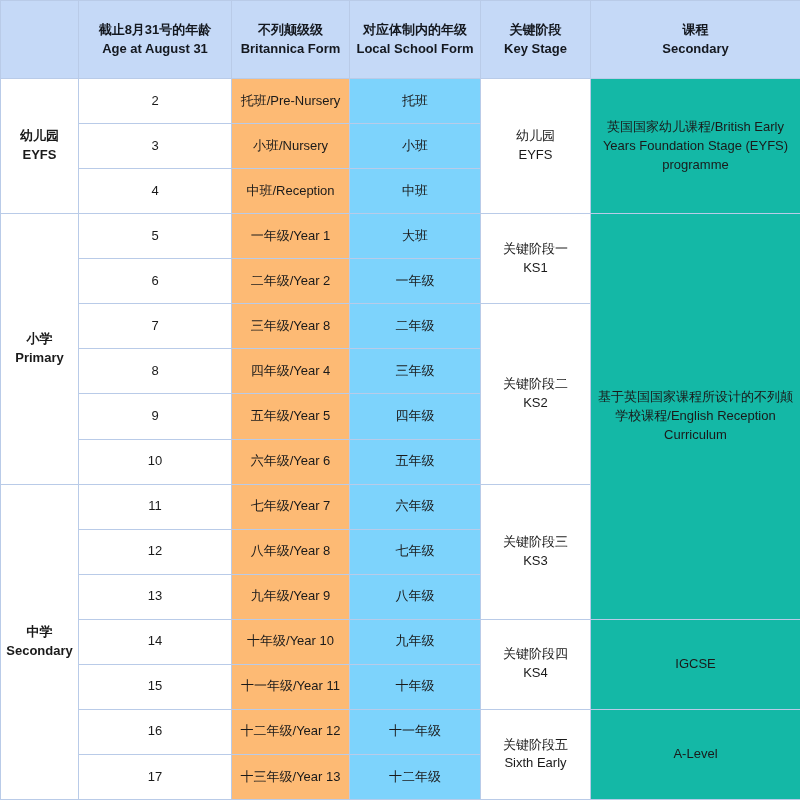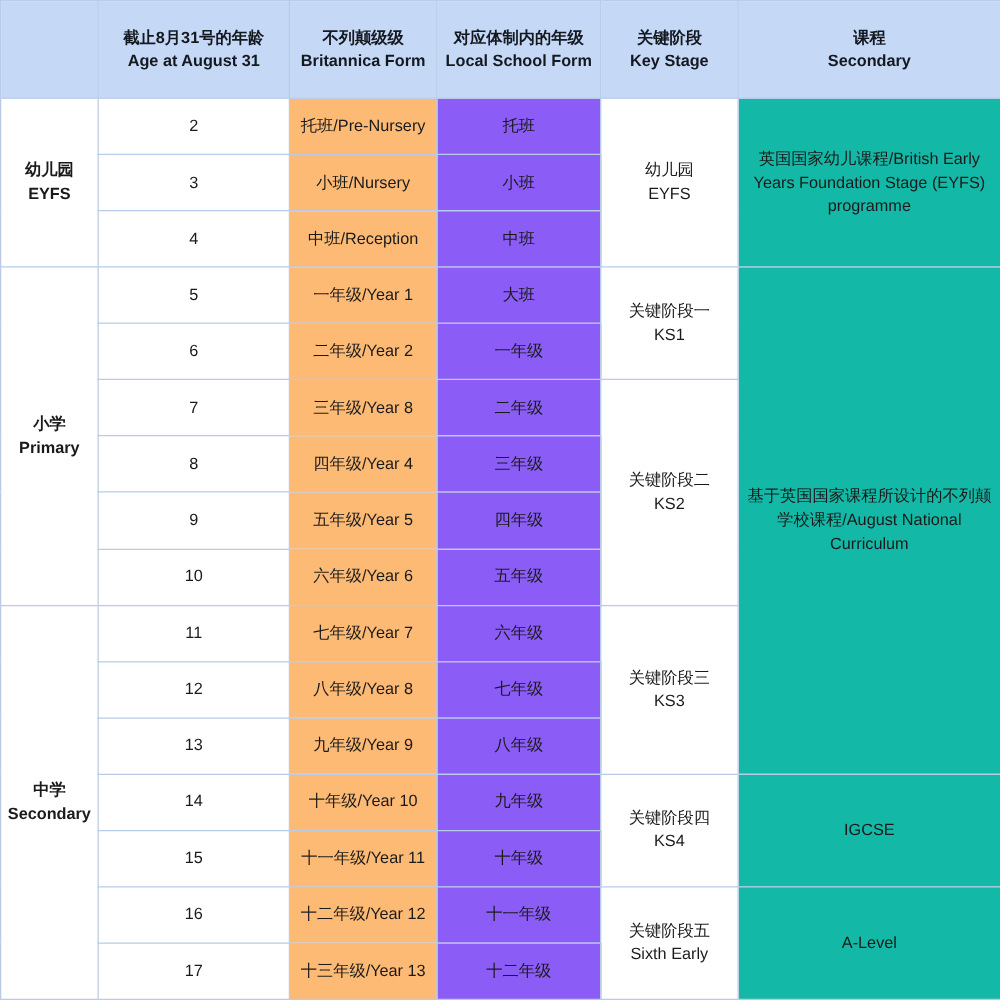--- a/index.html
+++ b/index.html
@@ -49,21 +49,21 @@
     font-weight: bold;
     font-size: 15px;
     background: #ffffff;
     width: 78px;
   }
   td.stage .cn { display: block; font-weight: bold; }
   td.stage .en { display: block; font-weight: bold; }
 
   td.age { width: 153px; background: #ffffff; }
   td.bform { width: 118px; background: #fdba74; }
-  td.lform { width: 131px; background: #8b5cf6; }
+  td.lform { width: 131px; background: #7dd3fc; }
   td.keystage { width: 110px; background: #ffffff; }
   td.keystage .cn { display: block; }
   td.keystage .en { display: block; }
   td.curriculum { width: 210px; background: #14b8a6; }
 
   
   col.c-stage { width: 78px; }
   col.c-age { width: 153px; }
   col.c-bform { width: 118px; }
   col.c-lform { width: 131px; }
@@ -144,21 +144,21 @@
           <span class="cn">小学</span>
           <span class="en">Primary</span>
         </td>
         <td class="age">5</td>
         <td class="bform">一年级/Year 1</td>
         <td class="lform">大班</td>
         <td class="keystage" rowspan="2">
           <span class="cn">关键阶段一</span>
           <span class="en">KS1</span>
         </td>
-        <td class="curriculum" rowspan="9">基于英国国家课程所设计的不列颠学校课程/August National Curriculum</td>
+        <td class="curriculum" rowspan="9">基于英国国家课程所设计的不列颠学校课程/English Reception Curriculum</td>
       </tr>
 
       <tr>
         <td class="age">6</td>
         <td class="bform">二年级/Year 2</td>
         <td class="lform">一年级</td>
       </tr>
 
       <tr>
         <td class="age">7</td>

